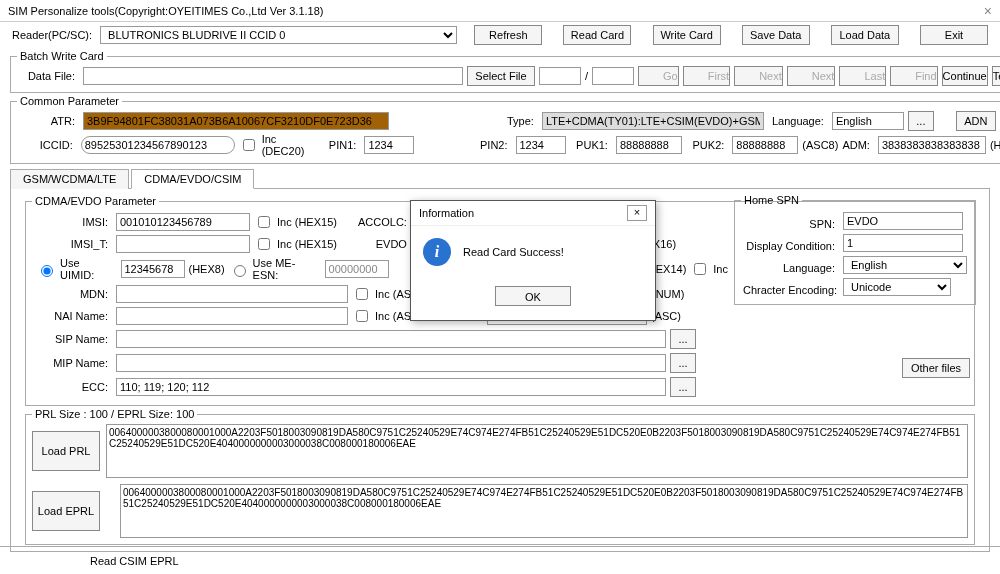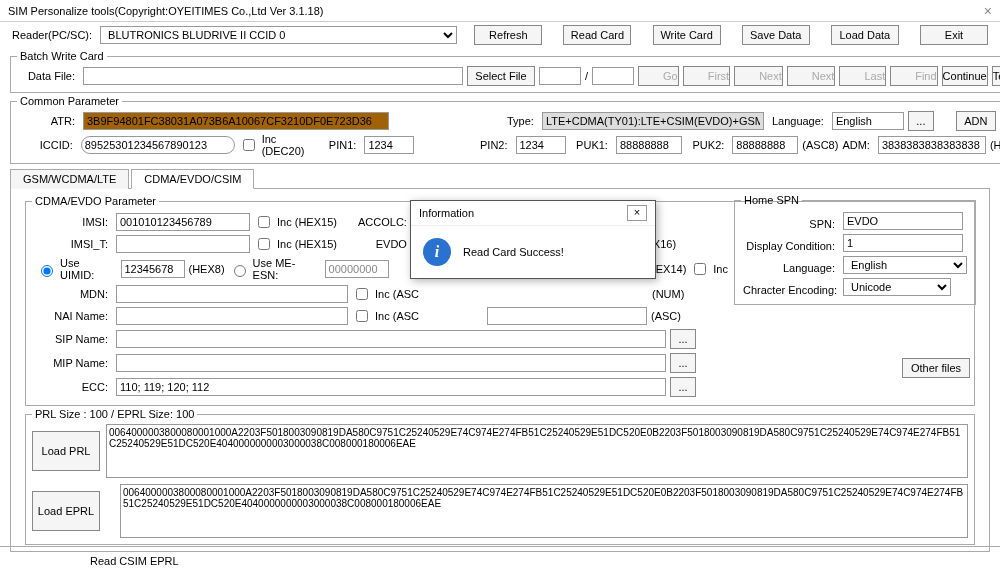--- a/index.html
+++ b/index.html
@@ -239,14 +239,17 @@
     <div class="dialog-title">
       <span>Information</span>
       <div class="x">×</div>
     </div>
     <div class="dialog-body">
       <div class="c">
         <div class="info-icon">i</div>
         <span>Read Card Success!</span>
       </div>
     </div>
+    <div class="dialog-foot">
+      <button class="btn" style="min-width:76px">OK</button>
+    </div>
   </div>
 </div>
 
 </body></html>

